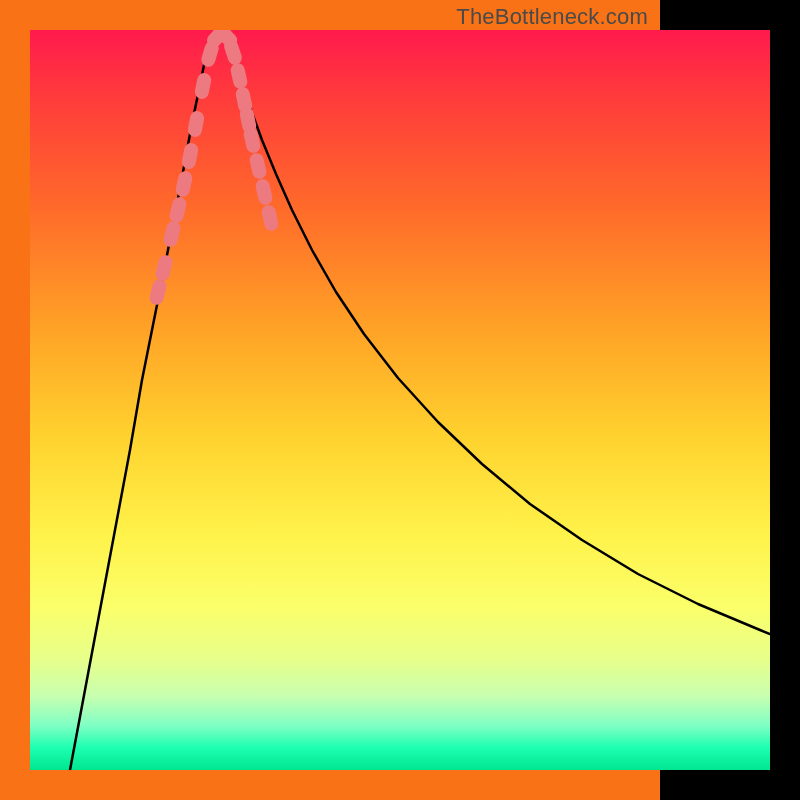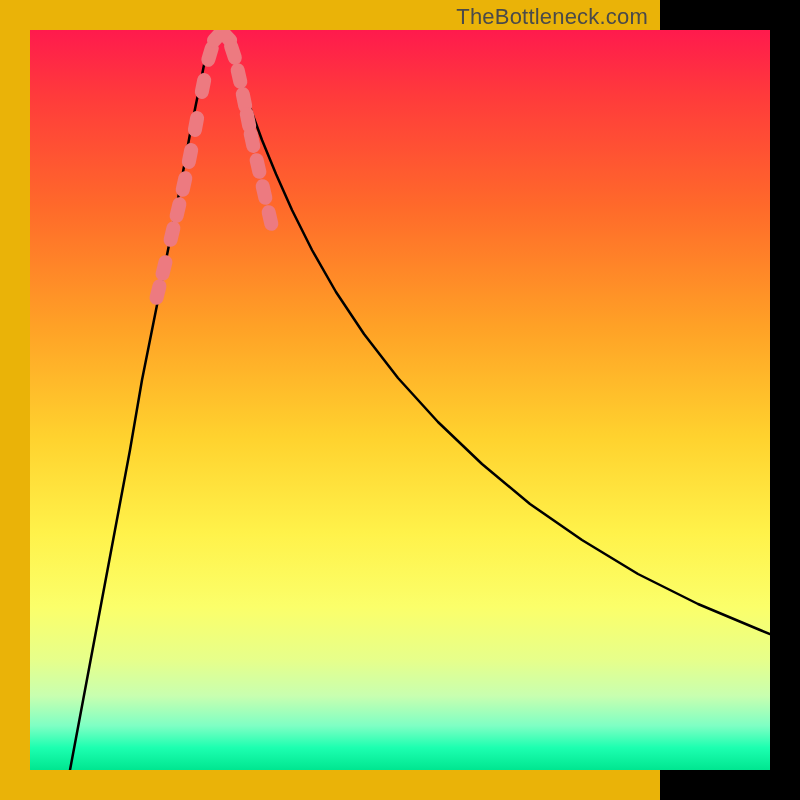--- a/index.html
+++ b/index.html
@@ -10,21 +10,21 @@
     overflow: hidden;
     background: #000;
     font-family: Arial, Helvetica, sans-serif;
   }
   .frame {
     position: absolute;
     left: 0;
     top: 0;
     width: 660px;
     height: 800px;
-    background: #eab308;
+    background: #f97316;
   }
   .plot {
     position: absolute;
     left: 30px;
     top: 30px;
     width: 740px;
     height: 740px;
     background: linear-gradient(to bottom,
       #ff1a4d 0%,
       #ff3b3b 9%,

